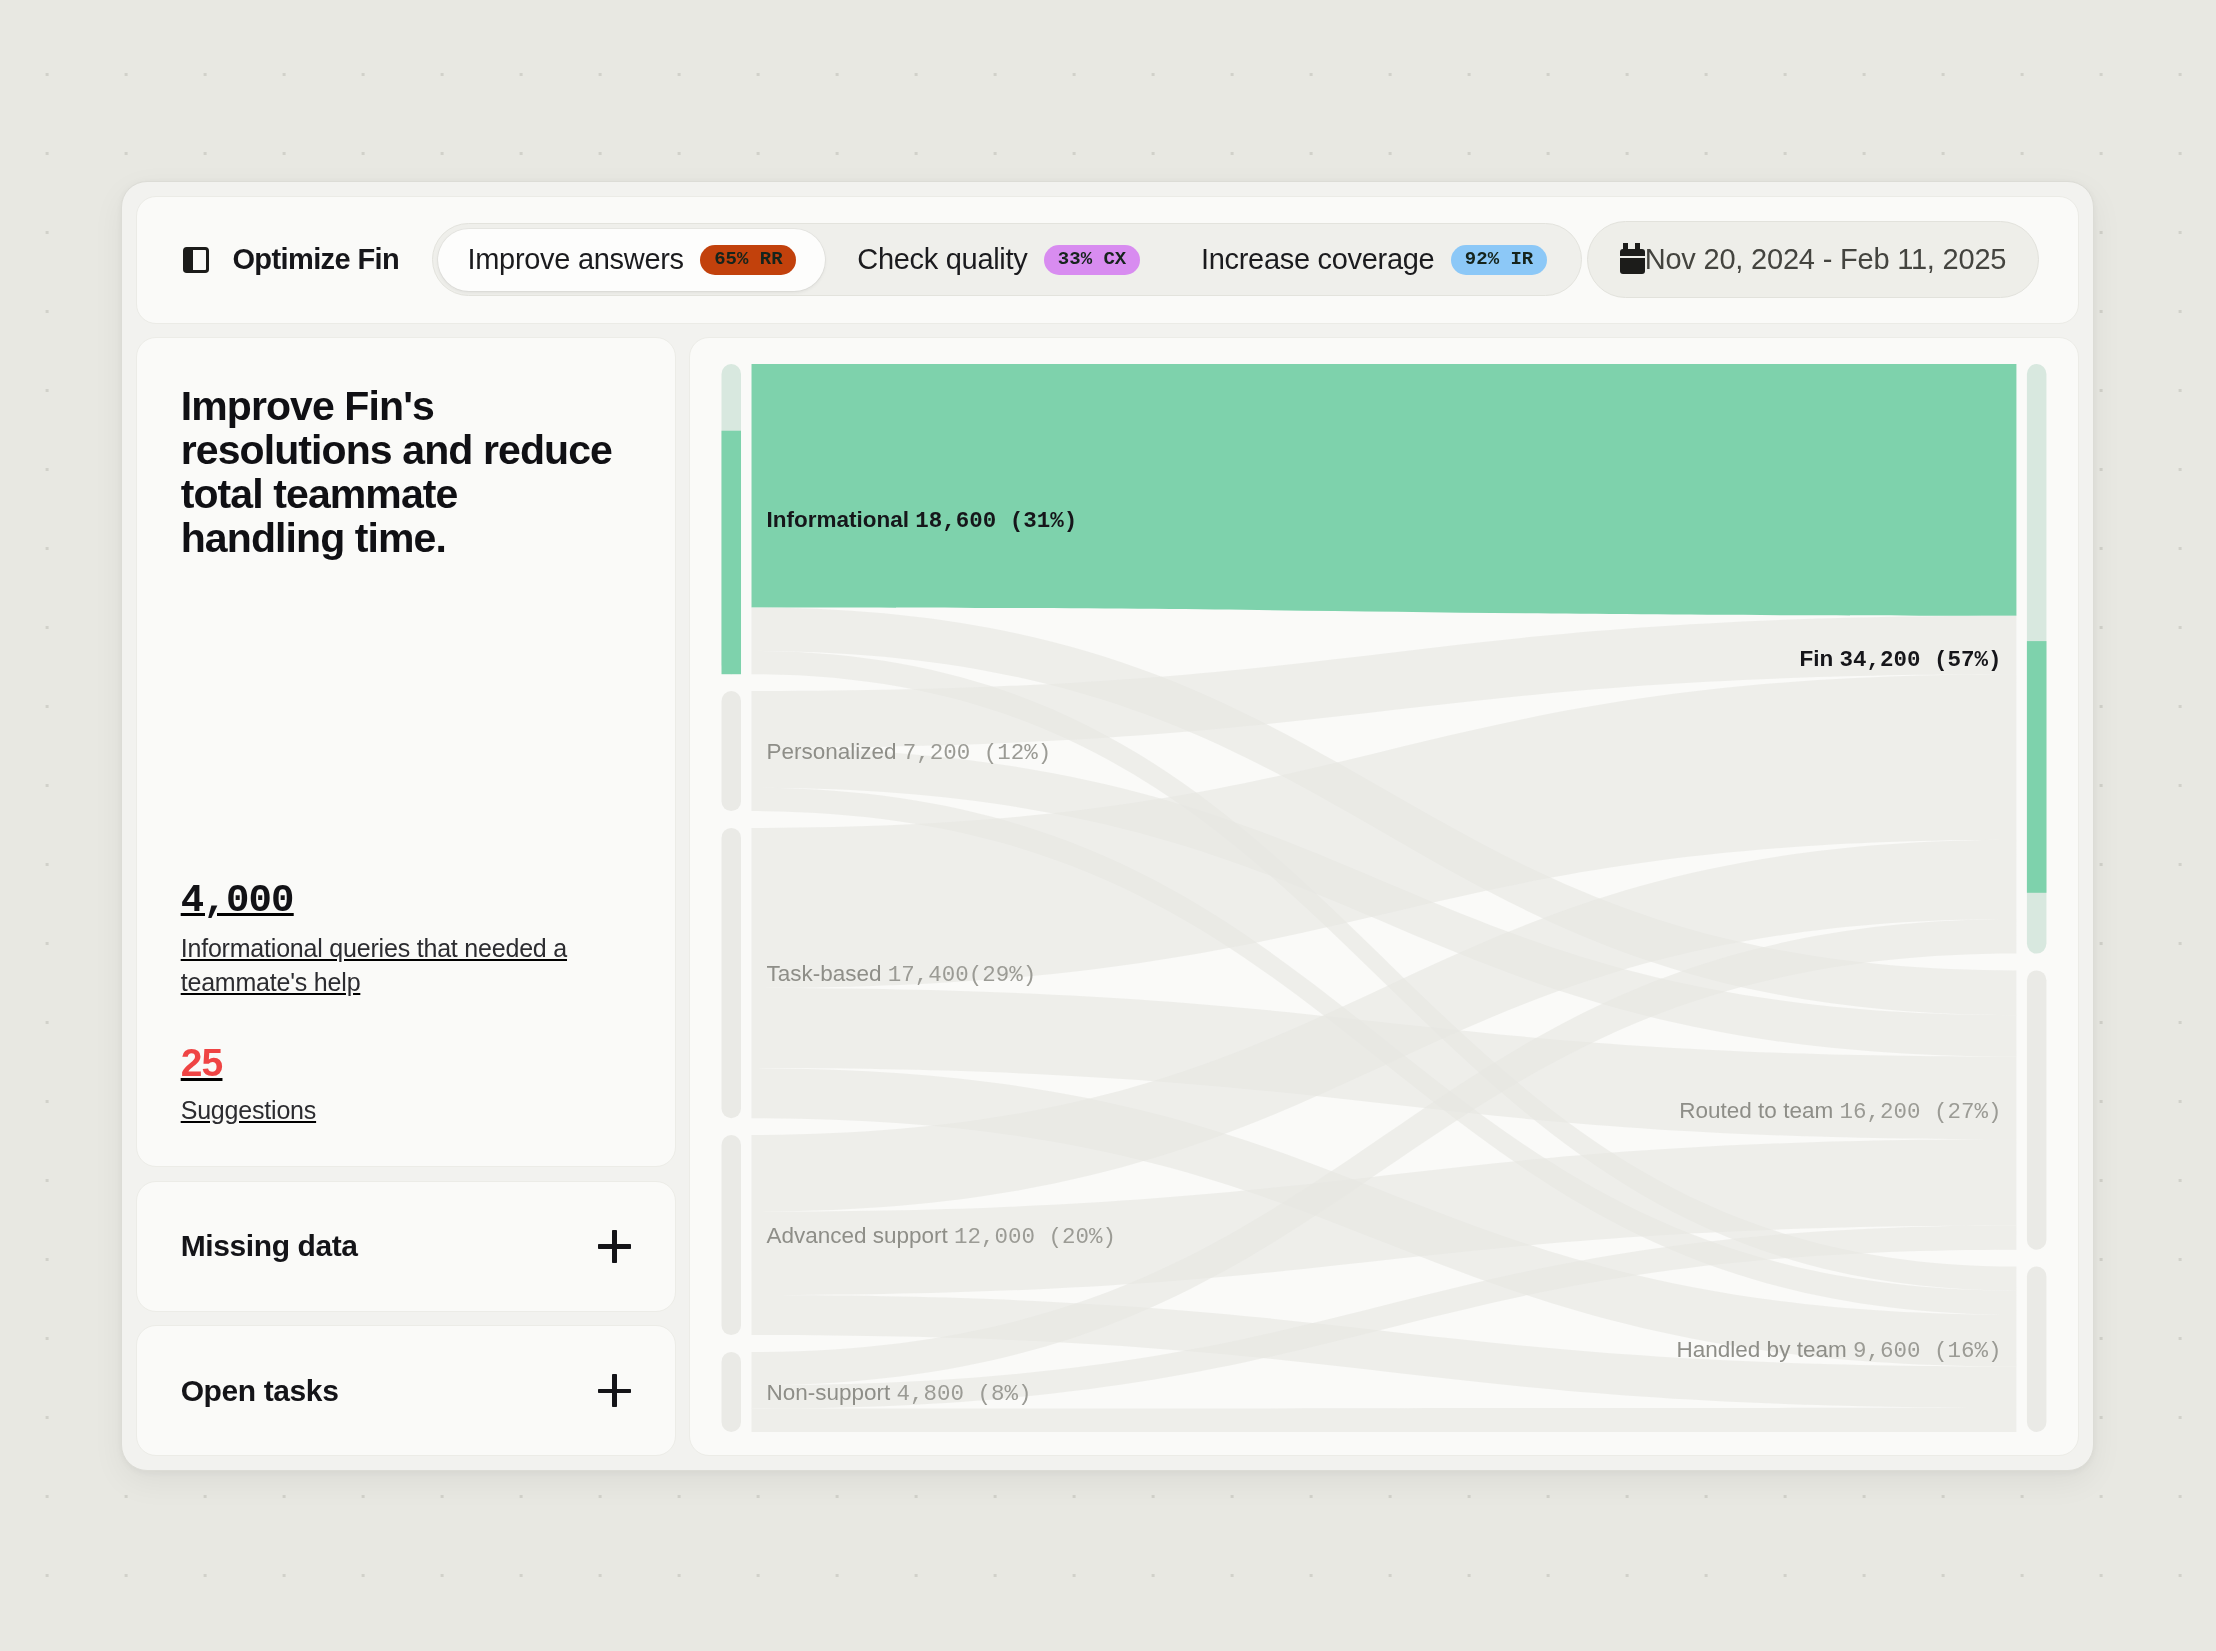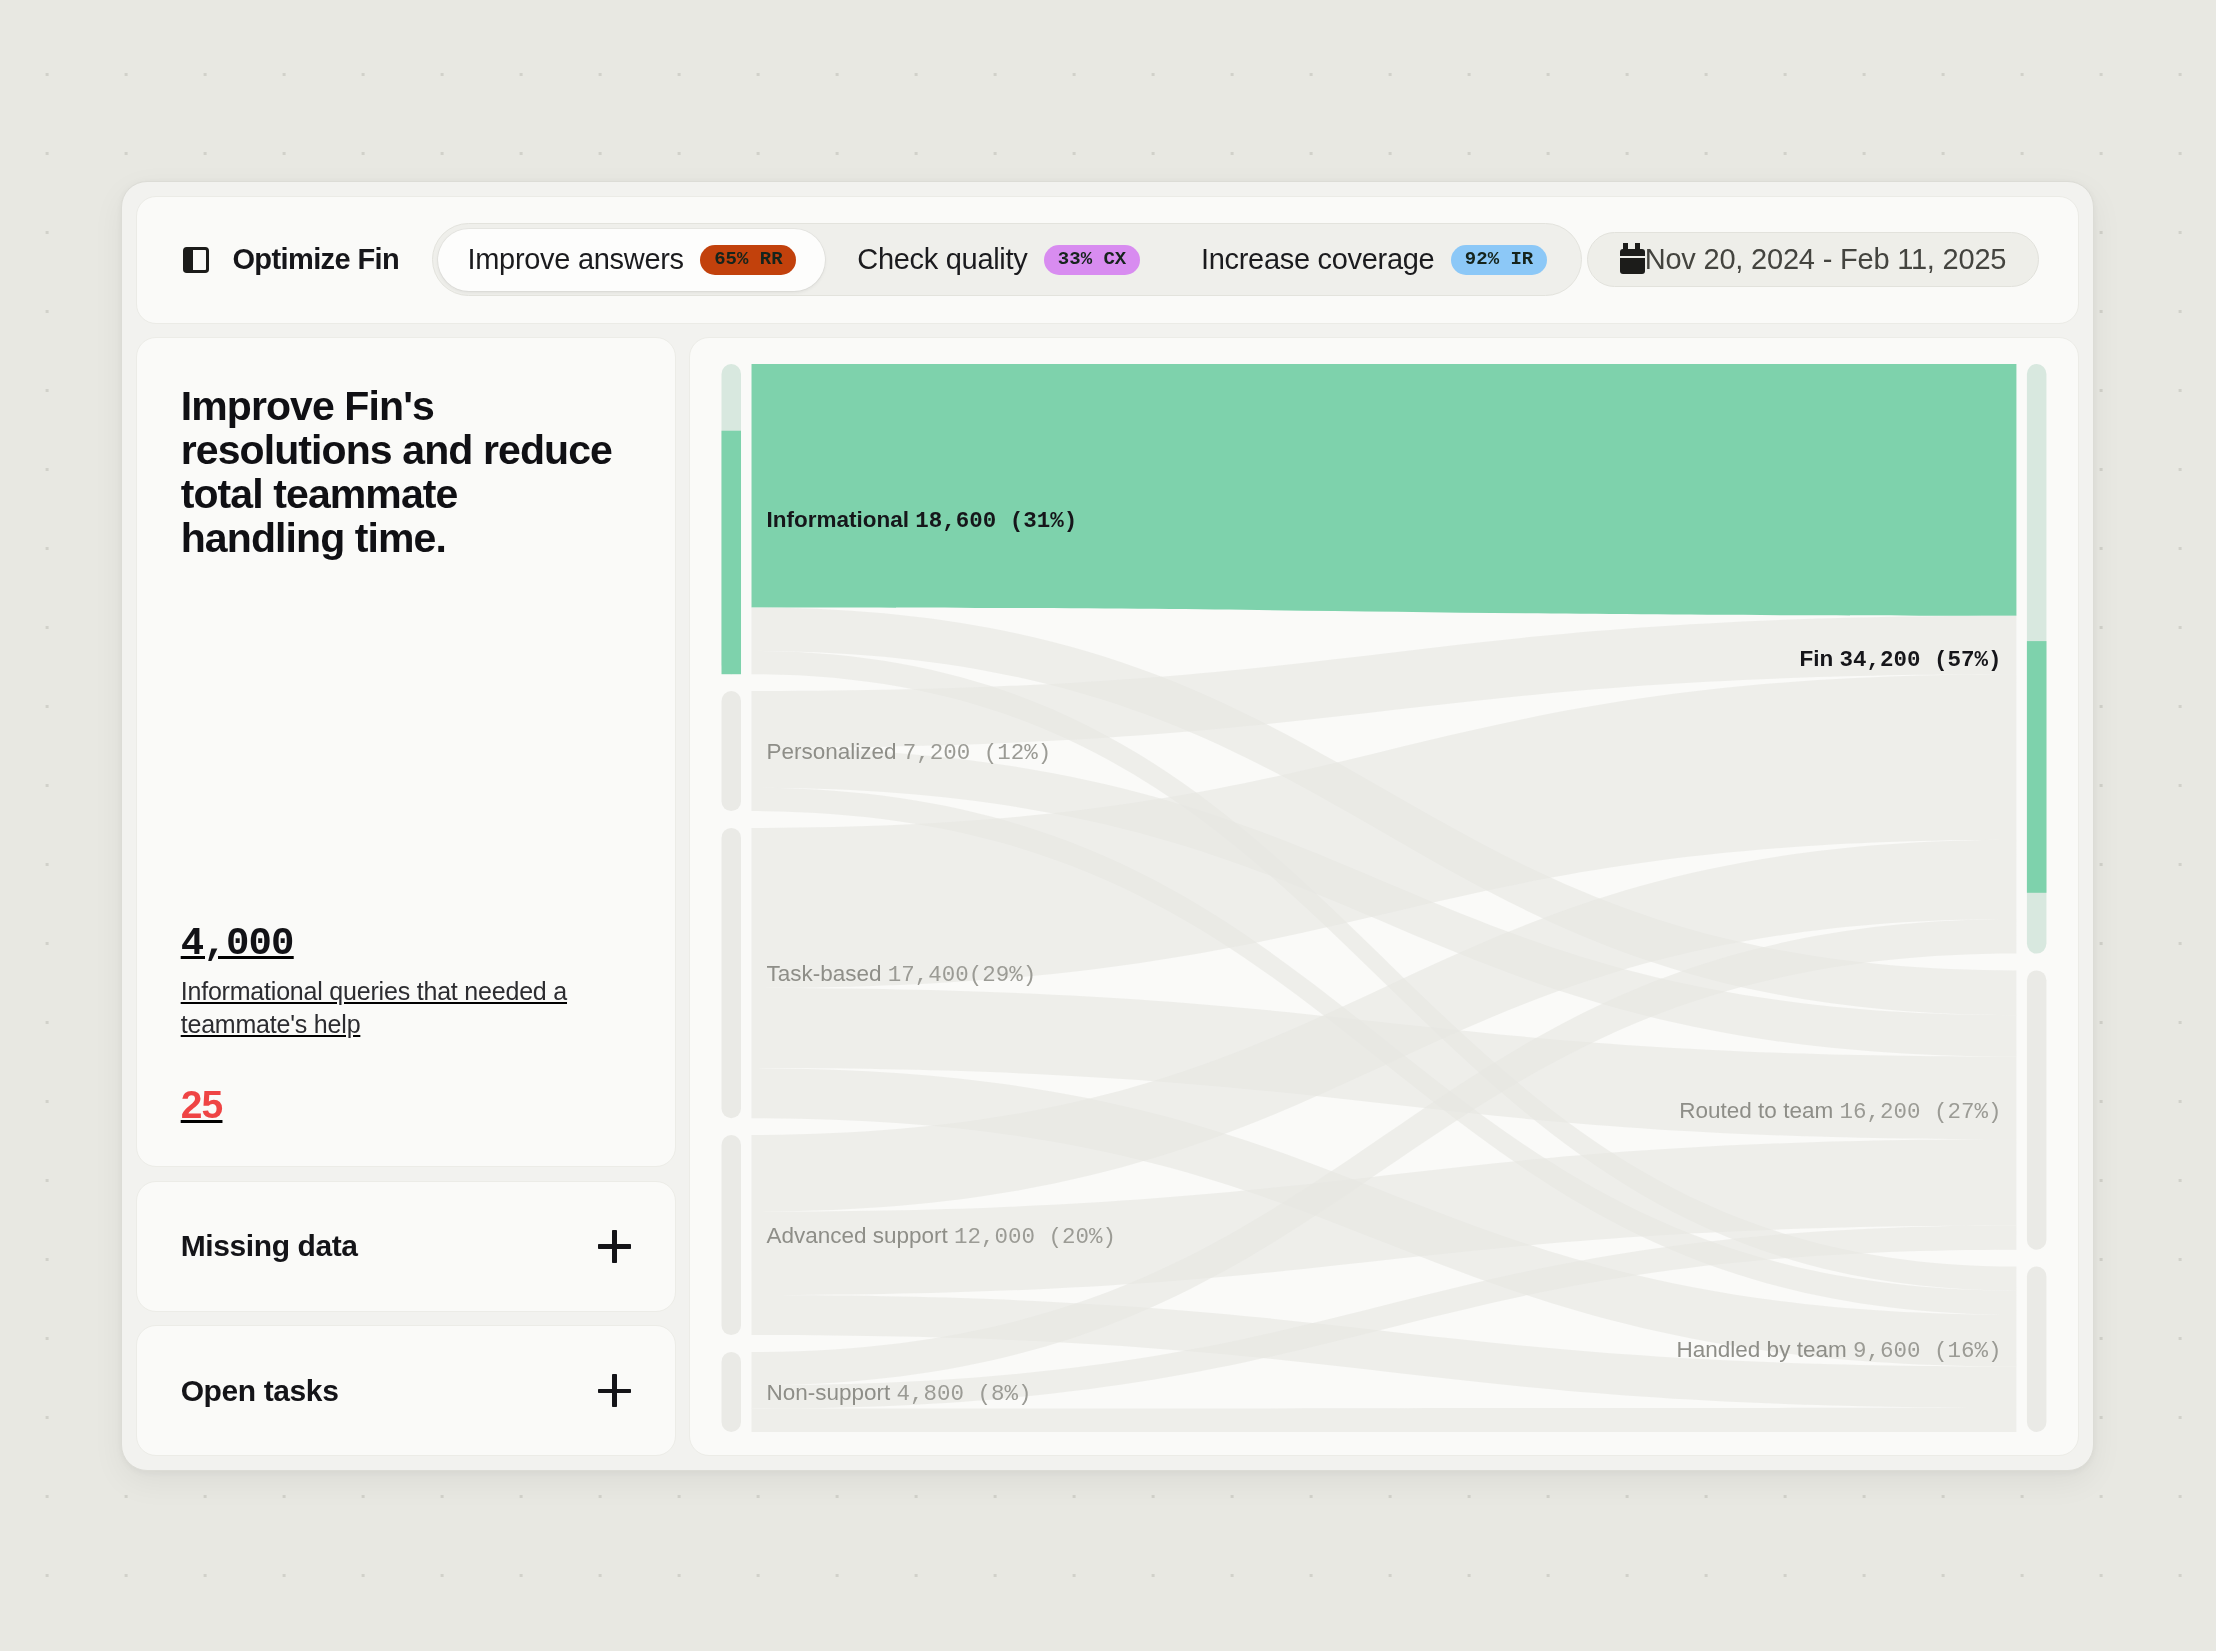--- a/index.html
+++ b/index.html
@@ -121,21 +121,21 @@
     color: #15241c;
     border-radius: 758px;
     padding: 5.3px 13.7px 6px;
     letter-spacing: 0px;
     line-height: 1;
   }
 
   .daterange {
     margin-left: auto;
     margin-right: 9px;
-    height: 55px;
+    height: 77px;
     background: #eeeee9;
     border: 0.8px solid #e2e2dc;
     border-radius: 758px;
     display: flex;
     align-items: center;
     padding: 4px 32px;
     cursor: pointer;
   }
   .cal-icon {
     width: 25px; height: 25px;
@@ -317,20 +317,21 @@
       <div class="card sidebar-main">
         <div class="headline">Improve Fin's resolutions and reduce total teammate handling time.</div>
 
         <div class="stats">
           <div class="stat-block">
             <div class="stat-value-mono">4,000</div>
             <div class="stat-caption">Informational queries that needed a teammate's help</div>
           </div>
           <div class="stat-block">
             <div class="stat-value">25</div>
+            <div class="stat-caption">Suggestions</div>
           </div>
         </div>
       </div>
 
       <div class="card mini-card">
         <span class="mini-card-label">Missing data</span>
         <span class="plus-icon"></span>
       </div>
 
       <div class="card mini-card">

